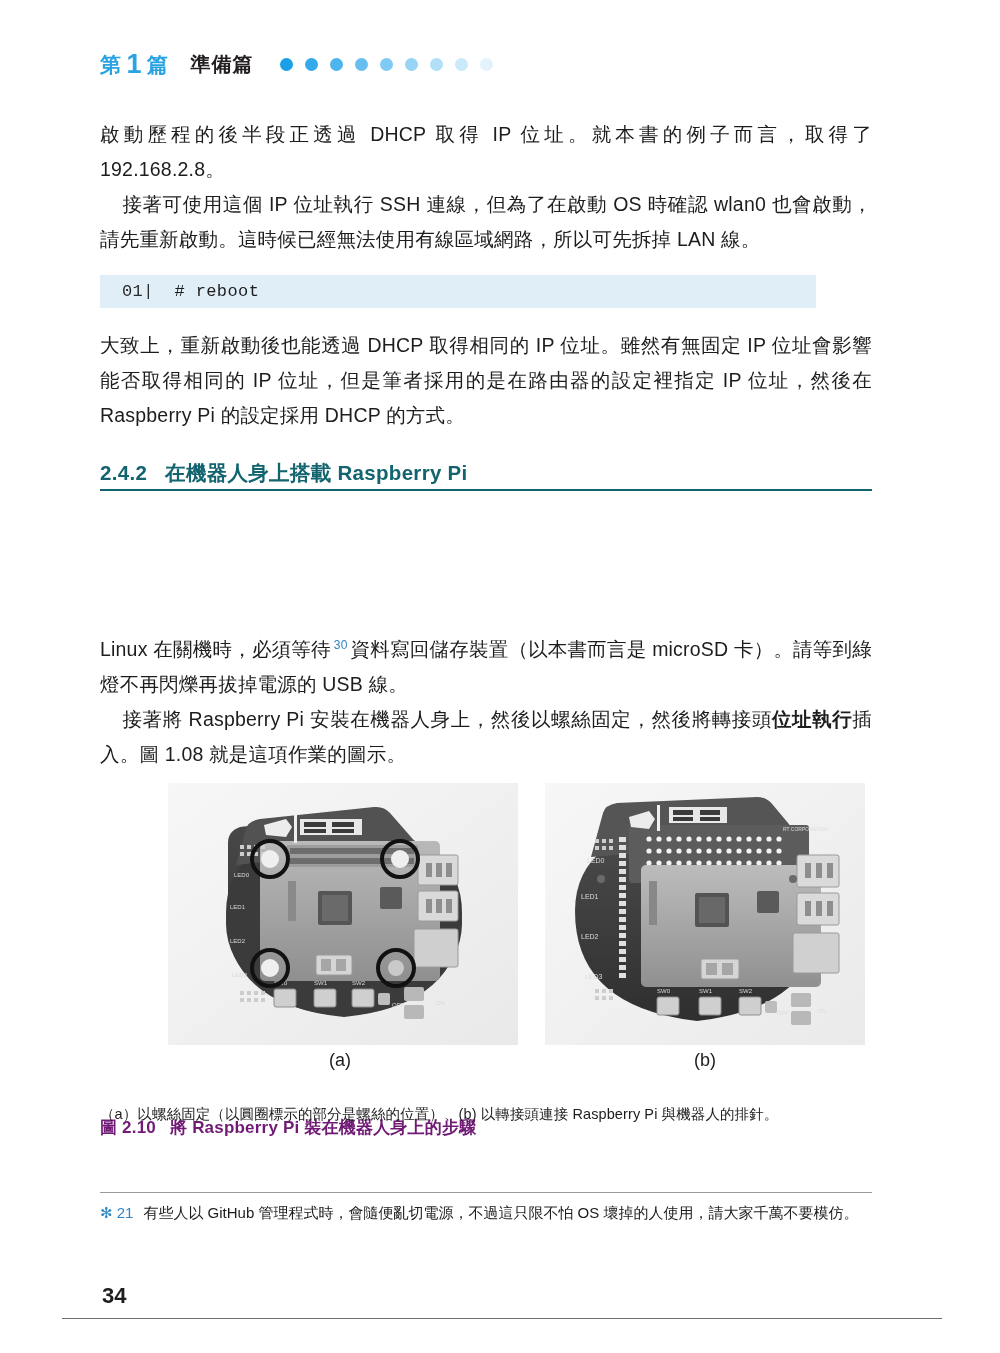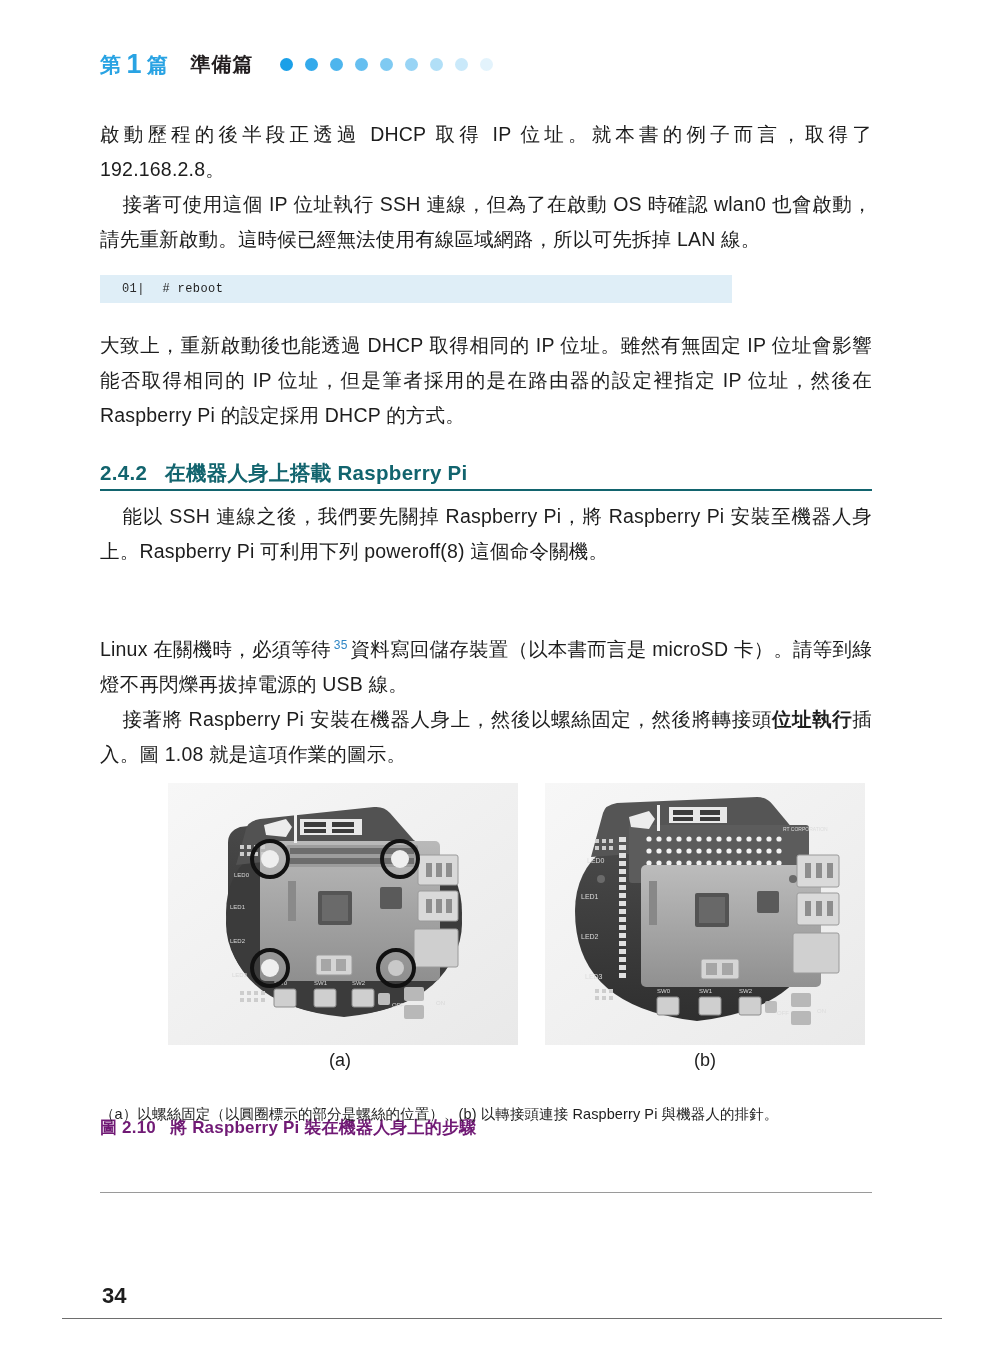--- a/index.html
+++ b/index.html
@@ -85,26 +85,26 @@
     line-height: 0;
     padding: 0 3px;
   }
 
   b.emph { font-weight: bold; }
 
   
   .codeblock {
     position: absolute;
     left: 100px;
-    width: 632px;
+    width: 716px;
     background: #dfeef7;
     box-sizing: border-box;
     padding: 7px 0 7px 22px;
     font-family: "Liberation Mono", "DejaVu Sans Mono", monospace;
-    font-size: 12px;
+    font-size: 17px;
     color: #1d1d1d;
     letter-spacing: 0.4px;
   }
   .code-ln { color: #2b2b2b; }
 
   
   .section-head {
     position: absolute;
     left: 100px;
     width: 772px;
@@ -258,27 +258,24 @@
 
   <div class="para" style="top:328px;">
     <span>大致上，重新啟動後也能透過 DHCP 取得相同的 IP 位址。雖然有無固定 IP 位址會影響能否取得相同的 IP 位址，但是筆者採用的是在路由器的設定裡指定 IP 位址，然後在 Raspberry Pi 的設定採用 DHCP 的方式。</span>
   </div>
 
   <div class="section-head" style="top:459px;">
     <span class="sh-num">2.4.2</span><span>在機器人身上搭載 Raspberry Pi</span>
   </div>
   <div class="section-rule" style="top:489px;"></div>
 
-  <div class="para" style="top:499px;">
-    <span class="indent-1"></span><span>能以 SSH 連線之後，我們要先關掉 Raspberry Pi，將 Raspberry Pi 安裝至機器人身上。Raspberry Pi 可利用下列 poweroff(8) 這個命令關機。</span>
-  </div>
 
 
   <div class="para" style="top:632px;">
-    <span>Linux 在關機時，必須等待</span><sup class="fn">35</sup><span>資料寫回儲存裝置（以本書而言是 microSD 卡）。請等到綠燈不再閃爍再拔掉電源的 USB 線。</span>
+    <span>Linux 在關機時，必須等待</span><sup class="fn">30</sup><span>資料寫回儲存裝置（以本書而言是 microSD 卡）。請等到綠燈不再閃爍再拔掉電源的 USB 線。</span>
   </div>
 
   <div class="para" style="top:702px;">
     <span class="indent-1"></span><span>接著將 Raspberry Pi 安裝在機器人身上，然後以螺絲固定，然後將轉接頭</span><b class="emph">位址執行</b><span>插入。圖 1.08 就是這項作業的圖示。</span>
   </div>
 
   <div class="figure">
 
     <div class="fig-img fig-a">
       <svg viewBox="0 0 350 262" width="350" height="262">
@@ -569,17 +566,21 @@
 
   <div class="sublabel sublabel-a">(a)</div>
   <div class="sublabel sublabel-b">(b)</div>
 
   <div class="fig-caption-title">
     <span class="fc-num">圖 2.10</span><span>將 Raspberry Pi 裝在機器人身上的步驟</span>
   </div>
   <div class="fig-caption-sub">（a）以螺絲固定（以圓圈標示的部分是螺絲的位置）、(b) 以轉接頭連接 Raspberry Pi 與機器人的排針。</div>
 
   <div class="footnote-rule"></div>
+  <div class="footnote">
+    <span class="fn-mark">✻ 21</span>
+    <span class="fn-text">有些人以 GitHub 管理程式時，會隨便亂切電源，不過這只限不怕 OS 壞掉的人使用，請大家千萬不要模仿。</span>
+  </div>
 
   <div class="page-number">34</div>
   <div class="bottom-rule"></div>
 
 </div>
 
 </body></html>

